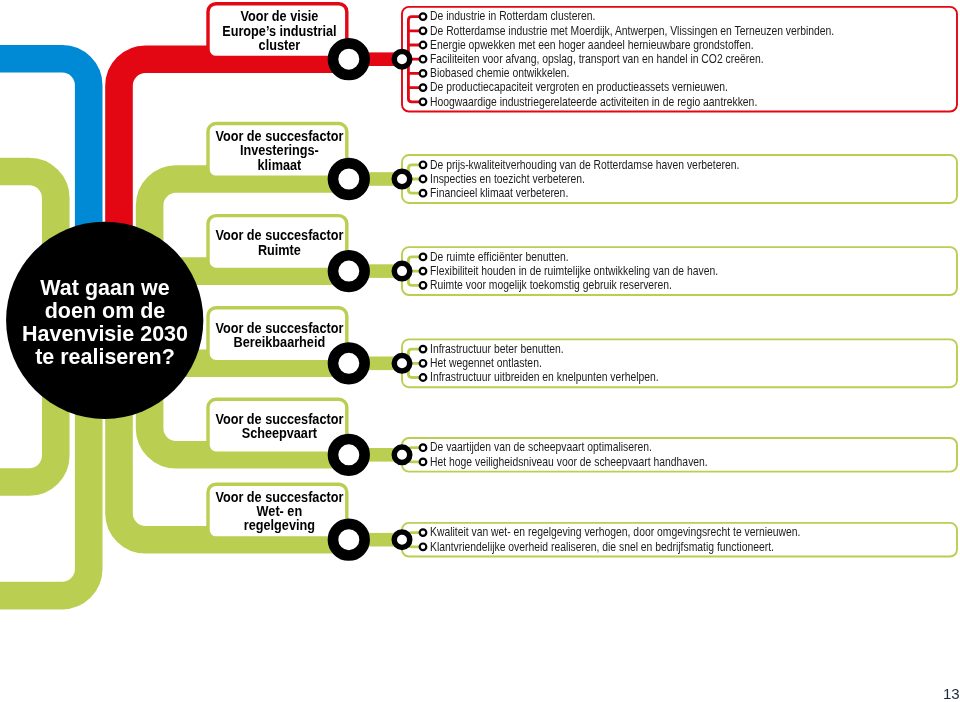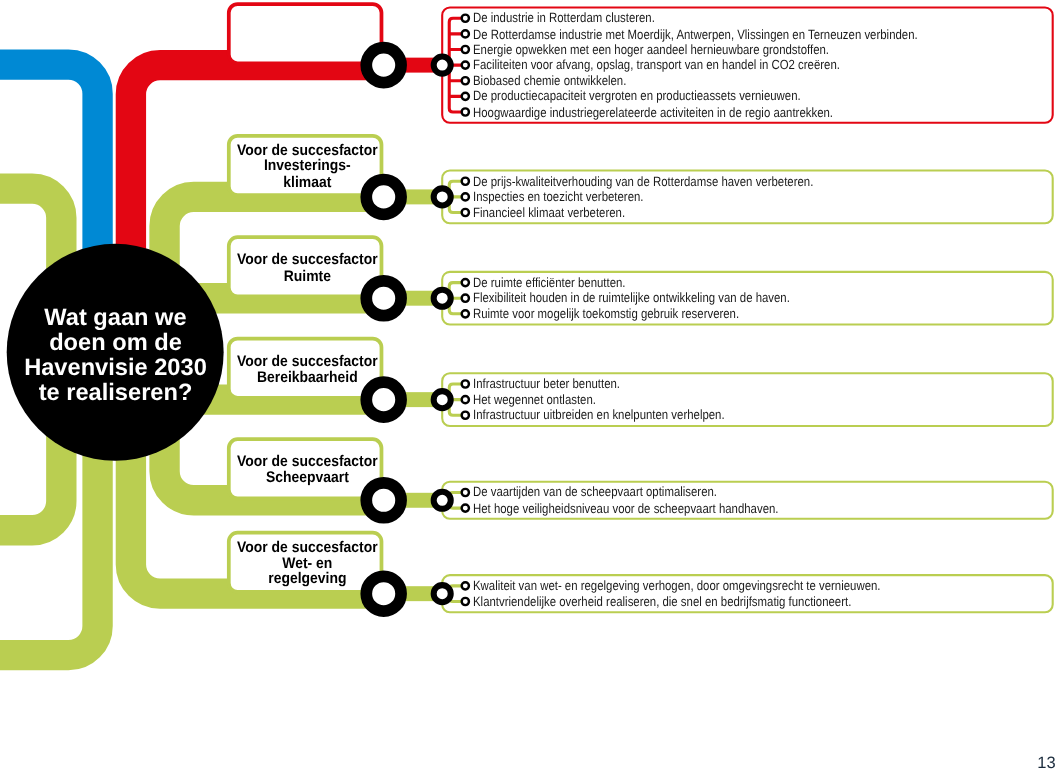--- a/index.html
+++ b/index.html
@@ -90,20 +90,25 @@
 <circle cx="348.80" cy="539.70" r="15.82" fill="#fff" stroke="#000" stroke-width="10.65"></circle>
 <circle cx="402.00" cy="539.70" r="7.75" fill="#fff" stroke="#000" stroke-width="5.50"></circle>
 <circle cx="104.7" cy="320.3" r="98.6" fill="#000"></circle>
   </svg>
   <div class="center-text" style="left:-5.3px;top:275.6px;width:220.0px;">
     <div>Wat gaan we</div>
     <div>doen om de</div>
     <div>Havenvisie 2030</div>
     <div>te realiseren?</div>
   </div>
+  <div class="title-text" style="left:189.9px;top:9.4px;width:178.8px;">
+    <div>Voor de visie</div>
+    <div>Europe’s industrial</div>
+    <div>cluster</div>
+  </div>
   <div class="bullet-text" style="left:429.9px;top:10.4px;">De industrie in Rotterdam clusteren.</div>
   <div class="bullet-text" style="left:429.9px;top:24.6px;">De Rotterdamse industrie met Moerdijk, Antwerpen, Vlissingen en Terneuzen verbinden.</div>
   <div class="bullet-text" style="left:429.9px;top:38.8px;">Energie opwekken met een hoger aandeel hernieuwbare grondstoffen.</div>
   <div class="bullet-text" style="left:429.9px;top:53.0px;">Faciliteiten voor afvang, opslag, transport van en handel in CO2 creëren.</div>
   <div class="bullet-text" style="left:429.9px;top:67.2px;">Biobased chemie ontwikkelen.</div>
   <div class="bullet-text" style="left:429.9px;top:81.4px;">De productiecapaciteit vergroten en productieassets vernieuwen.</div>
   <div class="bullet-text" style="left:429.9px;top:95.5px;">Hoogwaardige industriegerelateerde activiteiten in de regio aantrekken.</div>
   <div class="title-text" style="left:189.9px;top:129.2px;width:178.8px;">
     <div>Voor de succesfactor</div>
     <div>Investerings-</div>

